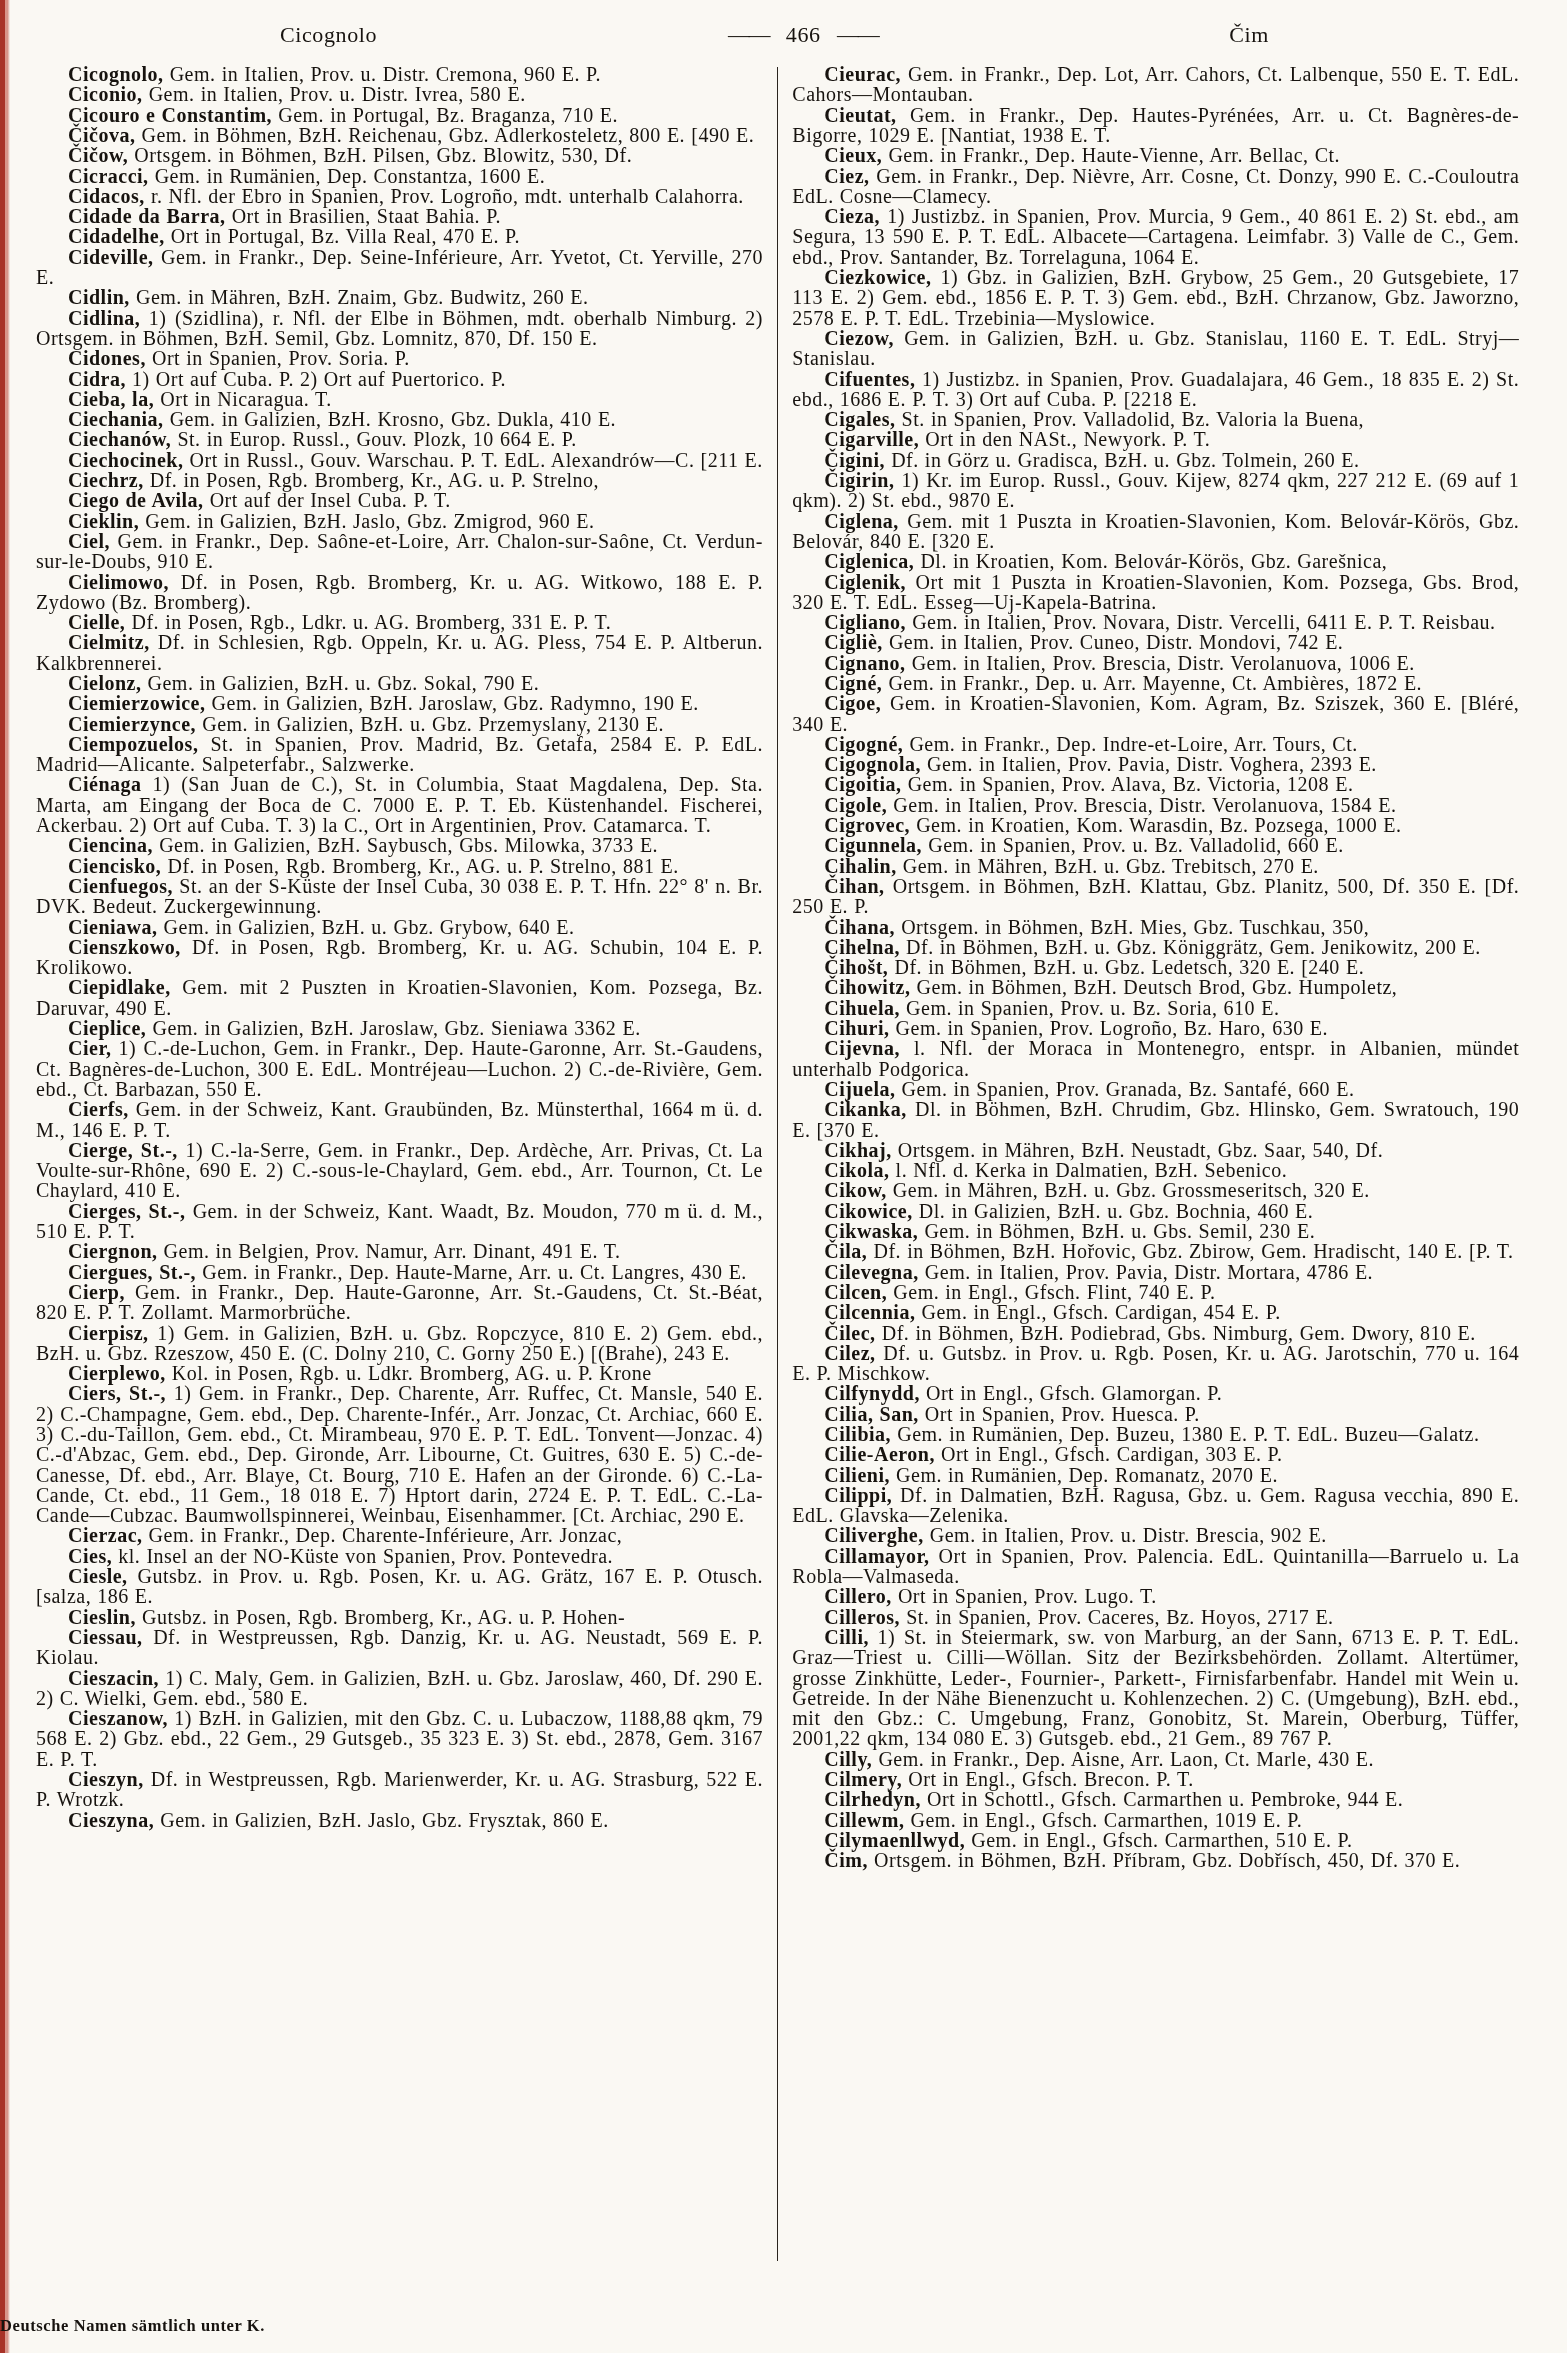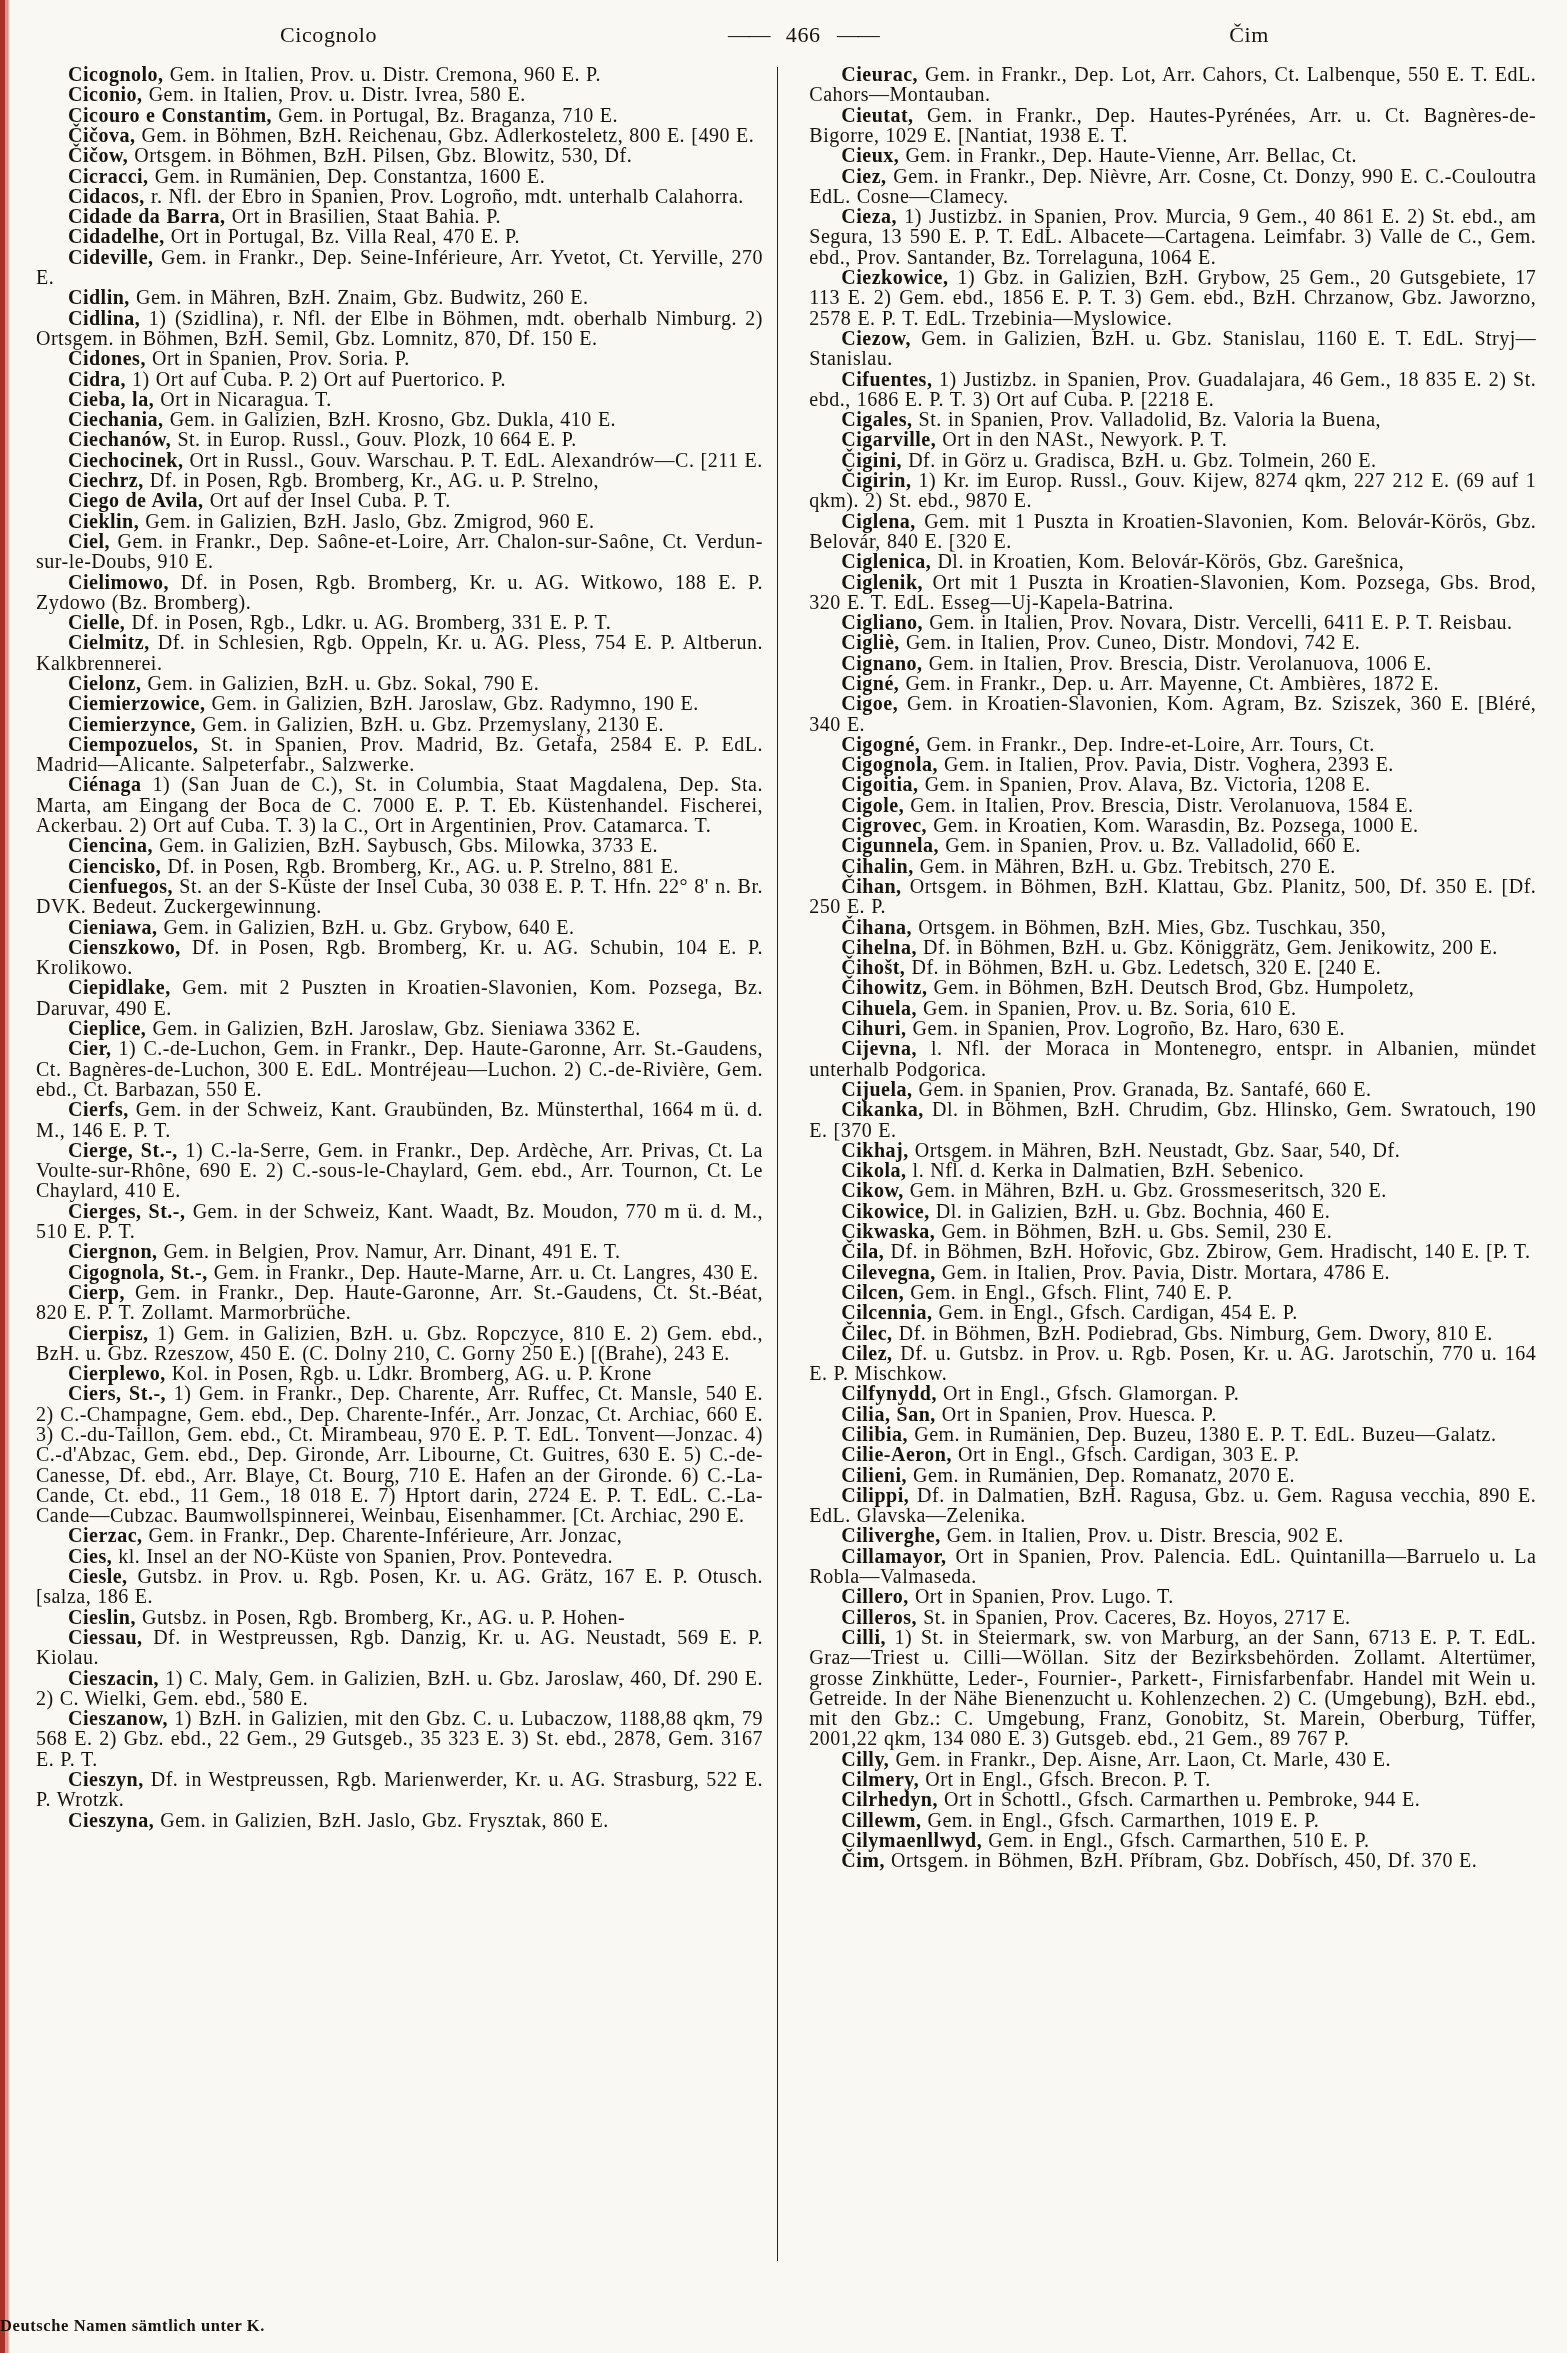--- a/index.html
+++ b/index.html
@@ -29,21 +29,21 @@
     padding:16.5px 29px 0 36px;
     box-sizing:border-box;
   }
   .col{
     width:727px;
     font-size:20px;line-height:20.3px;
     letter-spacing:0.5px;word-spacing:0.6px;
     text-align:justify;
   }
   .col-left{margin-right:14px;}
-  .col-right{margin-left:31px;}
+  .col-right{margin-left:14px;}
   .divider{width:1.3px;background:#2a241e;margin-top:2.5px;}
   p.entry{margin:0;text-indent:1.6em;}
   p.entry b{font-weight:bold;}
   .footer{
     position:absolute;bottom:18px;left:0;width:100%;
     font-weight:bold;font-size:16.5px;letter-spacing:0.6px;
   }
 </style>
 </head>
 <body>
@@ -98,21 +98,21 @@
         <p class="entry"><b>Cienfuegos,</b> St. an der S-Küste der Insel Cuba, 30 038 E. P. T. Hfn. 22° 8' n. Br. DVK. Bedeut. Zuckergewinnung.</p>
         <p class="entry"><b>Cieniawa,</b> Gem. in Galizien, BzH. u. Gbz. Grybow, 640 E.</p>
         <p class="entry"><b>Cienszkowo,</b> Df. in Posen, Rgb. Bromberg, Kr. u. AG. Schubin, 104 E. P. Krolikowo.</p>
         <p class="entry"><b>Ciepidlake,</b> Gem. mit 2 Puszten in Kroatien-Slavonien, Kom. Pozsega, Bz. Daruvar, 490 E.</p>
         <p class="entry"><b>Cieplice,</b> Gem. in Galizien, BzH. Jaroslaw, Gbz. Sieniawa 3362 E.</p>
         <p class="entry"><b>Cier,</b> 1) C.-de-Luchon, Gem. in Frankr., Dep. Haute-Garonne, Arr. St.-Gaudens, Ct. Bagnères-de-Luchon, 300 E. EdL. Montréjeau—Luchon. 2) C.-de-Rivière, Gem. ebd., Ct. Barbazan, 550 E.</p>
         <p class="entry"><b>Cierfs,</b> Gem. in der Schweiz, Kant. Graubünden, Bz. Münsterthal, 1664 m ü. d. M., 146 E. P. T.</p>
         <p class="entry"><b>Cierge, St.-,</b> 1) C.-la-Serre, Gem. in Frankr., Dep. Ardèche, Arr. Privas, Ct. La Voulte-sur-Rhône, 690 E. 2) C.-sous-le-Chaylard, Gem. ebd., Arr. Tournon, Ct. Le Chaylard, 410 E.</p>
         <p class="entry"><b>Cierges, St.-,</b> Gem. in der Schweiz, Kant. Waadt, Bz. Moudon, 770 m ü. d. M., 510 E. P. T.</p>
         <p class="entry"><b>Ciergnon,</b> Gem. in Belgien, Prov. Namur, Arr. Dinant, 491 E. T.</p>
-        <p class="entry"><b>Cigognola, St.-,</b> Gem. in Frankr., Dep. Haute-Marne, Arr. u. Ct. Langres, 430 E.</p>
+        <p class="entry"><b>Ciergues, St.-,</b> Gem. in Frankr., Dep. Haute-Marne, Arr. u. Ct. Langres, 430 E.</p>
         <p class="entry"><b>Cierp,</b> Gem. in Frankr., Dep. Haute-Garonne, Arr. St.-Gaudens, Ct. St.-Béat, 820 E. P. T. Zollamt. Marmorbrüche.</p>
         <p class="entry"><b>Cierpisz,</b> 1) Gem. in Galizien, BzH. u. Gbz. Ropczyce, 810 E. 2) Gem. ebd., BzH. u. Gbz. Rzeszow, 450 E. (C. Dolny 210, C. Gorny 250 E.) [(Brahe), 243 E.</p>
         <p class="entry"><b>Cierplewo,</b> Kol. in Posen, Rgb. u. Ldkr. Bromberg, AG. u. P. Krone</p>
         <p class="entry"><b>Ciers, St.-,</b> 1) Gem. in Frankr., Dep. Charente, Arr. Ruffec, Ct. Mansle, 540 E. 2) C.-Champagne, Gem. ebd., Dep. Charente-Infér., Arr. Jonzac, Ct. Archiac, 660 E. 3) C.-du-Taillon, Gem. ebd., Ct. Mirambeau, 970 E. P. T. EdL. Tonvent—Jonzac. 4) C.-d'Abzac, Gem. ebd., Dep. Gironde, Arr. Libourne, Ct. Guitres, 630 E. 5) C.-de-Canesse, Df. ebd., Arr. Blaye, Ct. Bourg, 710 E. Hafen an der Gironde. 6) C.-La-Cande, Ct. ebd., 11 Gem., 18 018 E. 7) Hptort darin, 2724 E. P. T. EdL. C.-La-Cande—Cubzac. Baumwollspinnerei, Weinbau, Eisenhammer. [Ct. Archiac, 290 E.</p>
         <p class="entry"><b>Cierzac,</b> Gem. in Frankr., Dep. Charente-Inférieure, Arr. Jonzac,</p>
         <p class="entry"><b>Cies,</b> kl. Insel an der NO-Küste von Spanien, Prov. Pontevedra.</p>
         <p class="entry"><b>Ciesle,</b> Gutsbz. in Prov. u. Rgb. Posen, Kr. u. AG. Grätz, 167 E. P. Otusch. [salza, 186 E.</p>
         <p class="entry"><b>Cieslin,</b> Gutsbz. in Posen, Rgb. Bromberg, Kr., AG. u. P. Hohen-</p>
         <p class="entry"><b>Ciessau,</b> Df. in Westpreussen, Rgb. Danzig, Kr. u. AG. Neustadt, 569 E. P. Kiolau.</p>
         <p class="entry"><b>Cieszacin,</b> 1) C. Maly, Gem. in Galizien, BzH. u. Gbz. Jaroslaw, 460, Df. 290 E. 2) C. Wielki, Gem. ebd., 580 E.</p>

